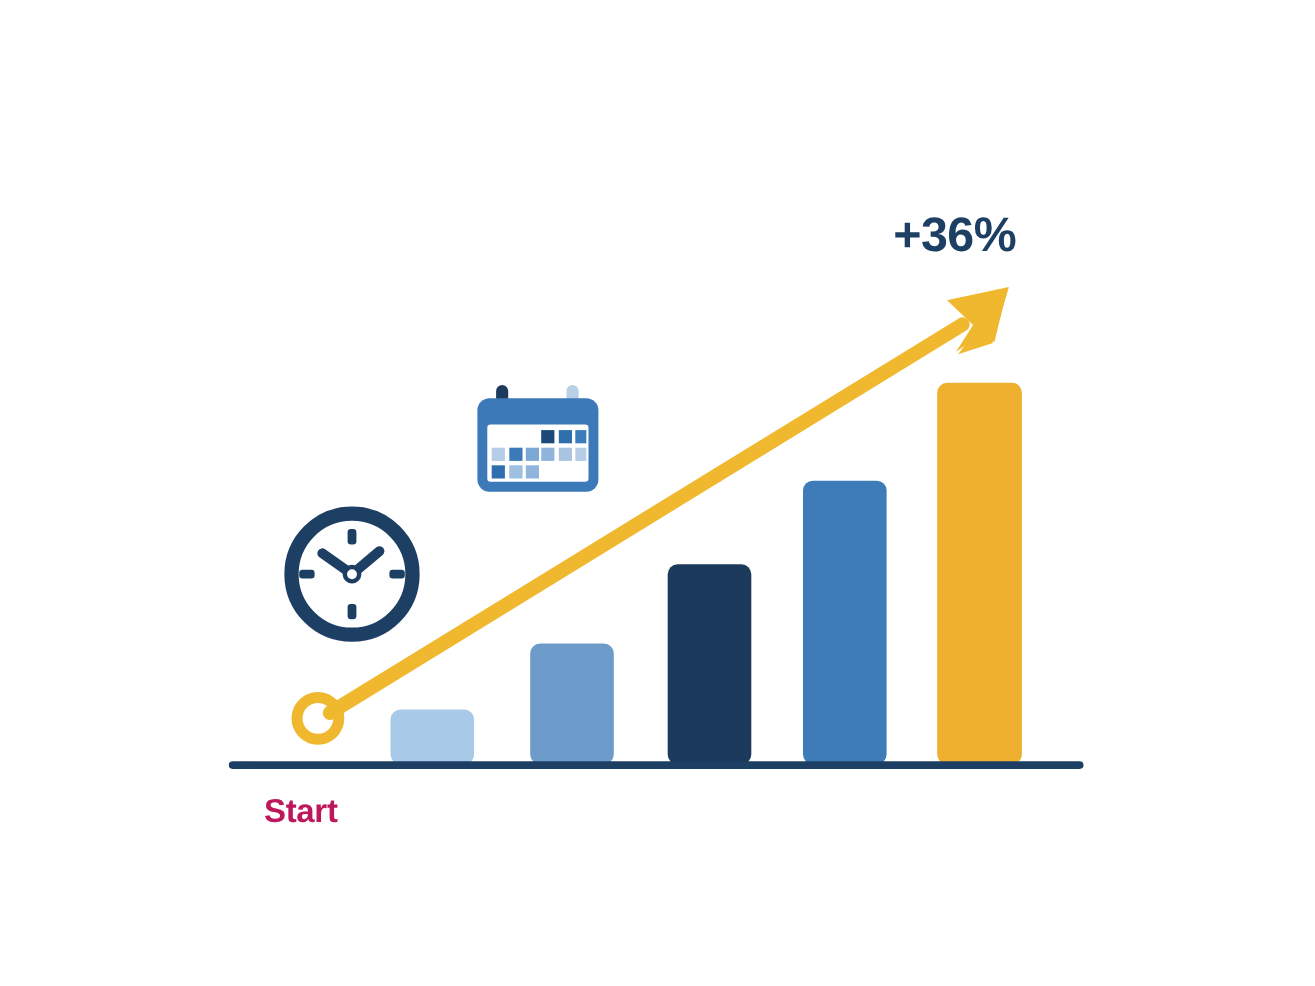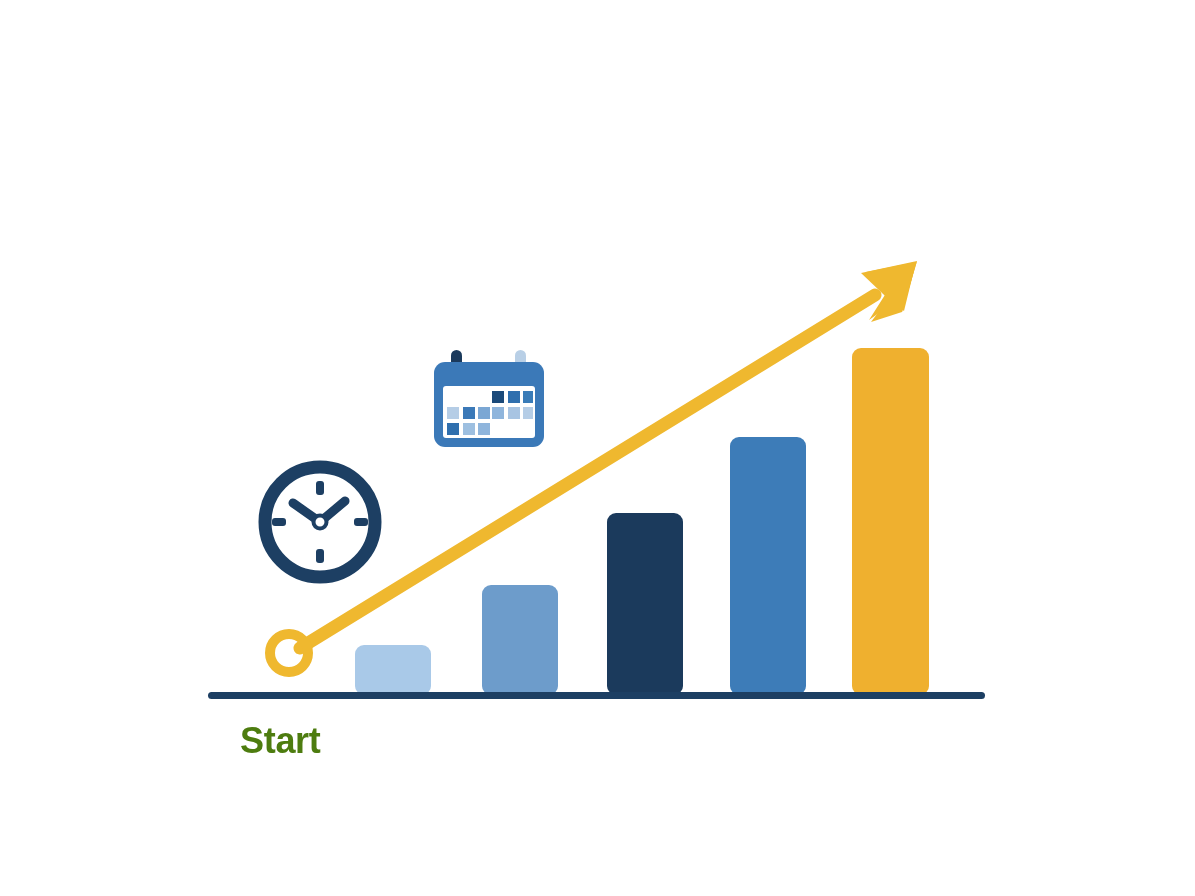--- a/index.html
+++ b/index.html
@@ -40,23 +40,23 @@
     letter-spacing: -0.5px;
     line-height: 1;
     white-space: nowrap;
     font-family: "Liberation Sans", sans-serif;
   }
   .start-label {
     position: absolute;
     left: 240px;
     top: 723px;
     width: 220px;
-    font-size: 36px;
+    font-size: 30px;
     font-weight: bold;
-    color: #4d7c0f;
+    color: #be185d;
     letter-spacing: -0.3px;
     line-height: 1;
     white-space: nowrap;
     font-family: "Liberation Sans", sans-serif;
   }
 </style>
 </head>
 <body>
 
 <div id="infographic">
@@ -120,16 +120,17 @@
       <rect x="492" y="407" width="12" height="12" fill="#8fb5dc"></rect>
       <rect x="508" y="407" width="12" height="12" fill="#a8c4e2"></rect>
       <rect x="523" y="407" width="10" height="12" fill="#b5cde6"></rect>
 
       <rect x="447" y="423" width="12" height="12" fill="#2f6fae"></rect>
       <rect x="463" y="423" width="12" height="12" fill="#9dbfe0"></rect>
       <rect x="478" y="423" width="12" height="12" fill="#8fb5dc"></rect>
     </g>
   </svg>
 
+  <div class="growth-label">+36%</div>
 
   <div class="start-label">Start</div>
 
 </div>
 
 </body></html>

